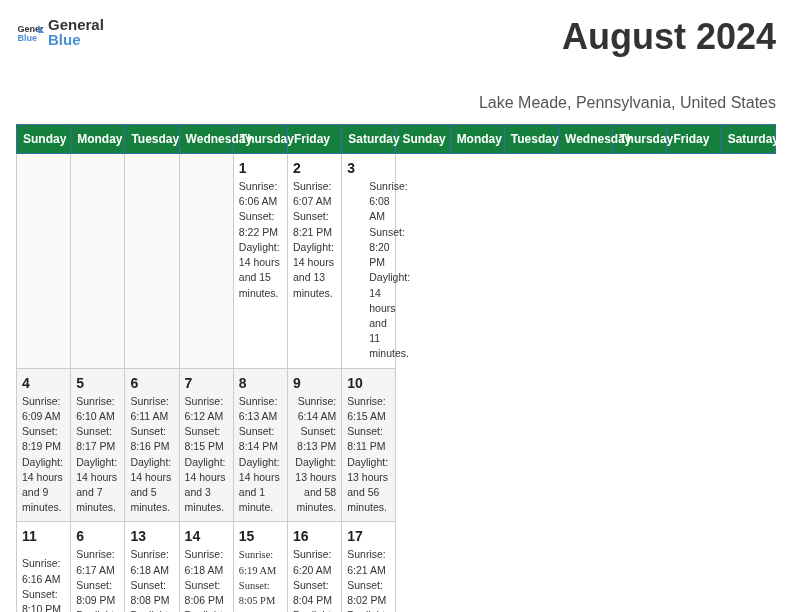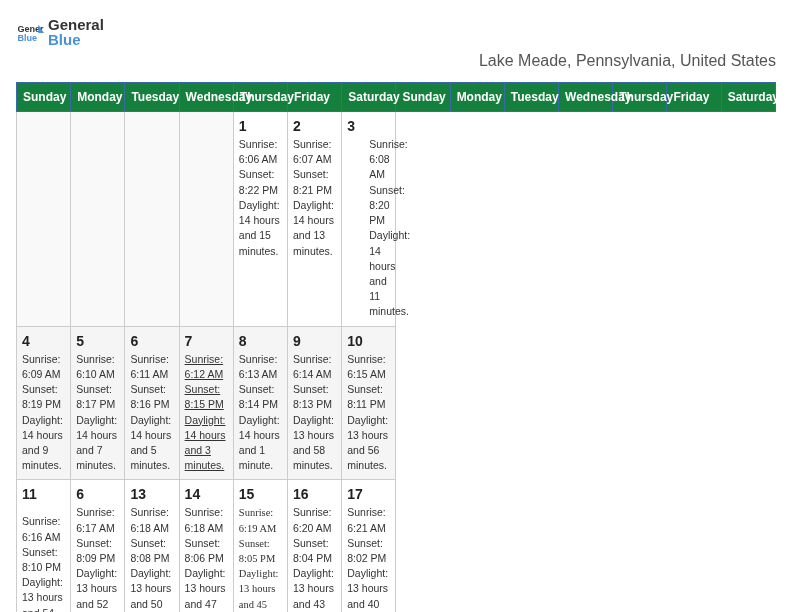--- a/index.html
+++ b/index.html
@@ -88,20 +88,21 @@
       <text x="2" y="18" font-size="13" font-weight="bold" fill="#333" font-family="Arial">General</text>
       <text x="2" y="32" font-size="13" font-weight="bold" fill="#4a90d9" font-family="Arial">Blue</text>
       <polygon points="32,8 40,20 32,20" fill="#4a90d9"></polygon>
     </svg>
     <div style="line-height:1.2">
       <div style="font-size:15px;font-weight:bold;color:#333;">General</div>
       <div style="font-size:15px;font-weight:bold;color:#4a90d9;margin-top:-3px;">Blue</div>
     </div>
   </div>
   <div class="title-section">
+    <div class="main-title">August 2024</div>
     <div class="subtitle">Lake Meade, Pennsylvania, United States</div>
   </div>
 </div>
 
 <table>
   <thead>
     <tr>
     <th>Sunday</th>
         <th>Monday</th>
         <th>Tuesday</th>
@@ -163,35 +164,35 @@
         </td>
         <td>
           <div class="day-number">6</div>
           <div class="day-info" style="white-space: pre-line;">Sunrise: 6:11 AM
 Sunset: 8:16 PM
 Daylight: 14 hours
 and 5 minutes.</div>
         </td>
         <td>
           <div class="day-number">7</div>
-          <div class="day-info" style="white-space: pre-line; text-decoration: underline;">Sunrise: 6:12 AM
+          <div class="day-info" style="white-space: pre-line;">Sunrise: 6:12 AM
 Sunset: 8:15 PM
 Daylight: 14 hours
 and 3 minutes.</div>
         </td>
         <td>
           <div class="day-number">8</div>
           <div class="day-info" style="white-space: pre-line;">Sunrise: 6:13 AM
 Sunset: 8:14 PM
 Daylight: 14 hours
 and 1 minute.</div>
         </td>
         <td>
           <div class="day-number">9</div>
-          <div class="day-info" style="white-space: pre-line;">Sunrise: 6:14 AM
+          <div class="day-info" style="white-space: pre-line; text-align: right;">Sunrise: 6:14 AM
 Sunset: 8:13 PM
 Daylight: 13 hours
 and 58 minutes.</div>
         </td>
         <td>
           <div class="day-number">10</div>
           <div class="day-info" style="white-space: pre-line;">Sunrise: 6:15 AM
 Sunset: 8:11 PM
 Daylight: 13 hours
 and 56 minutes.</div>

